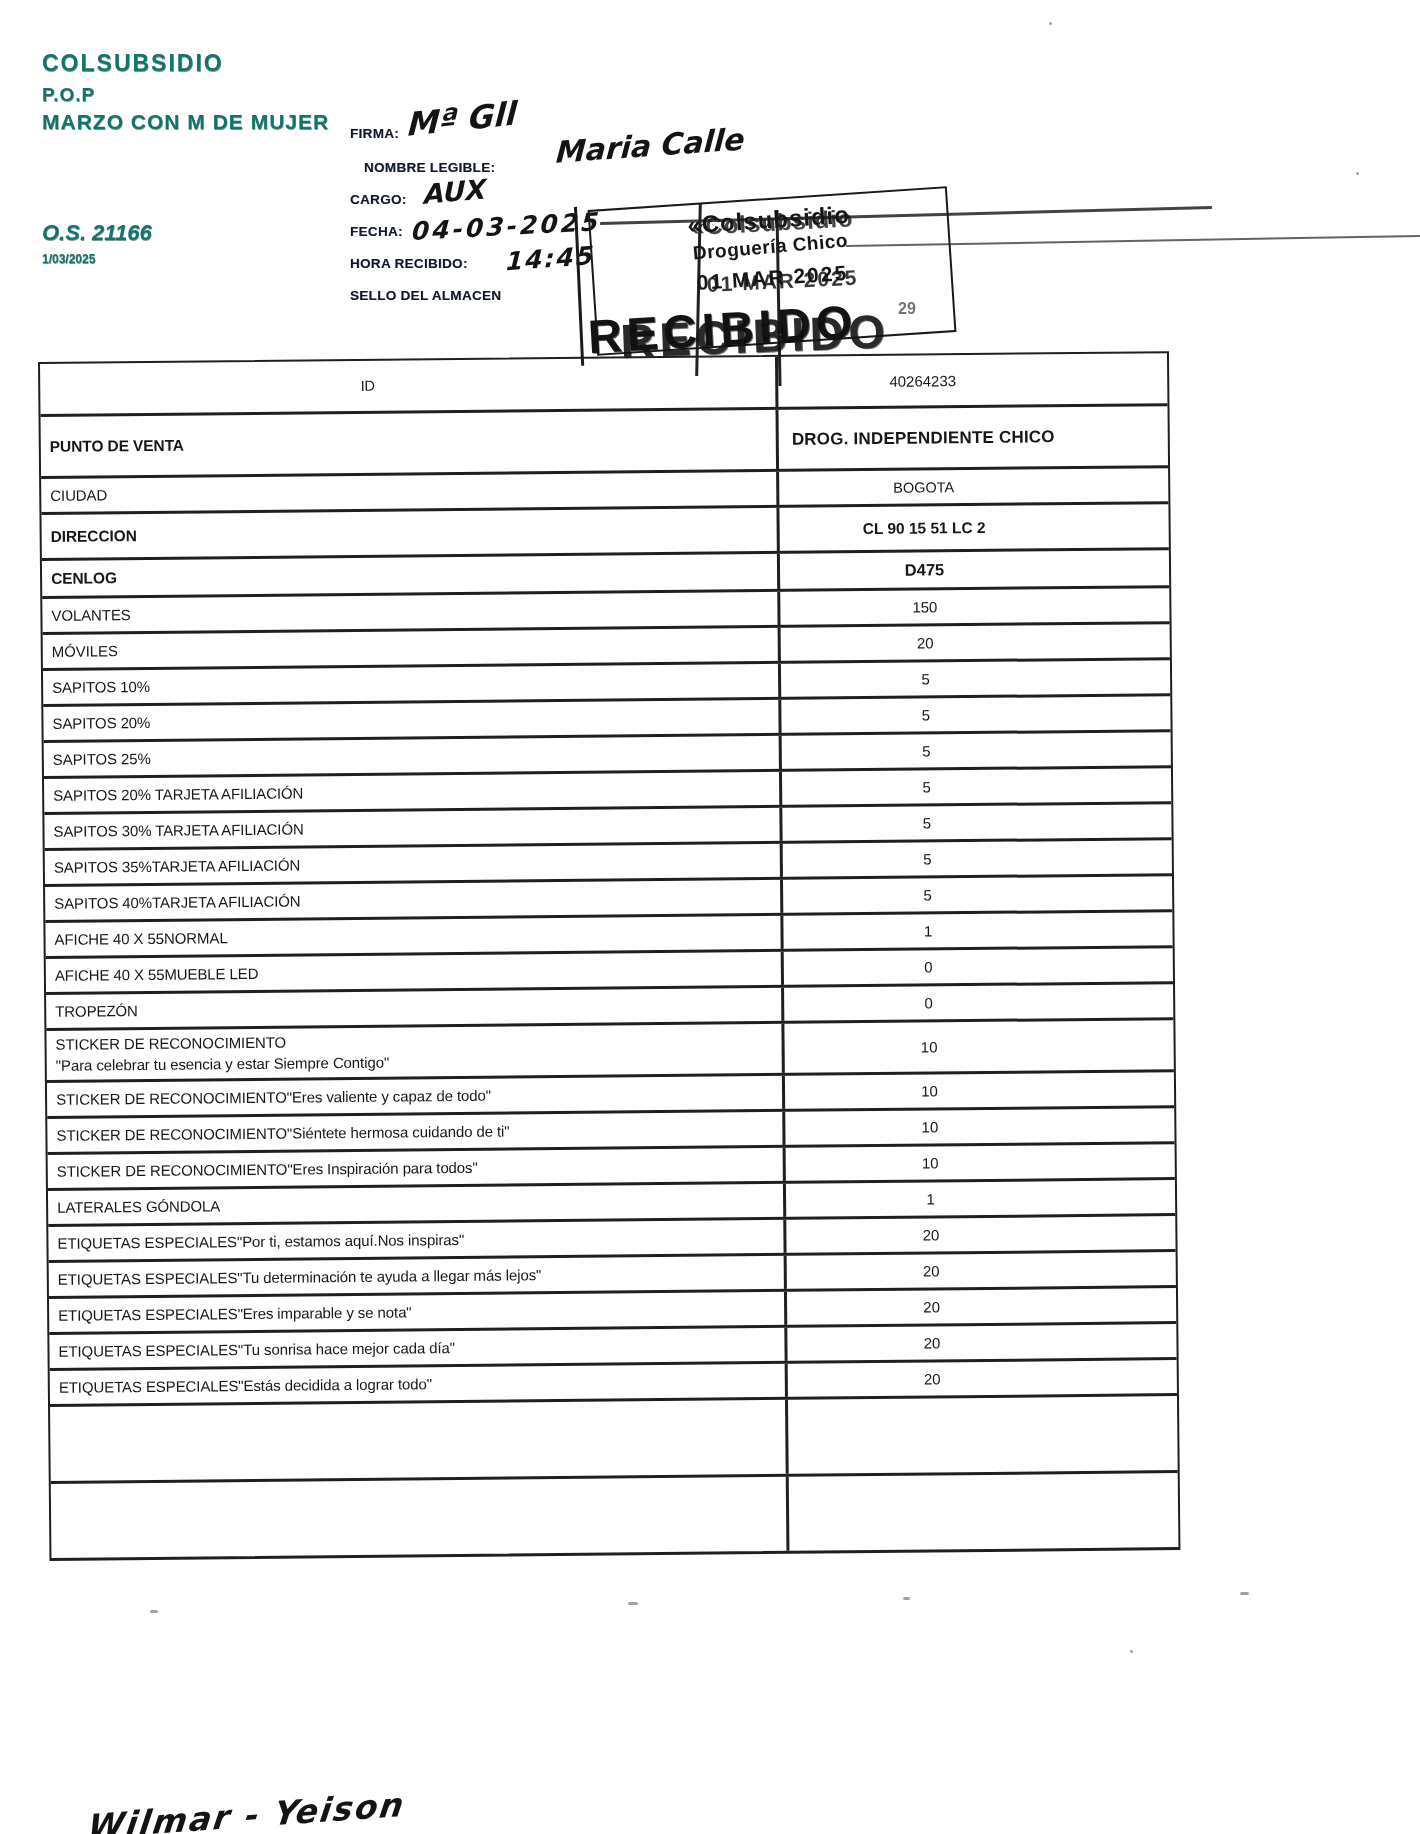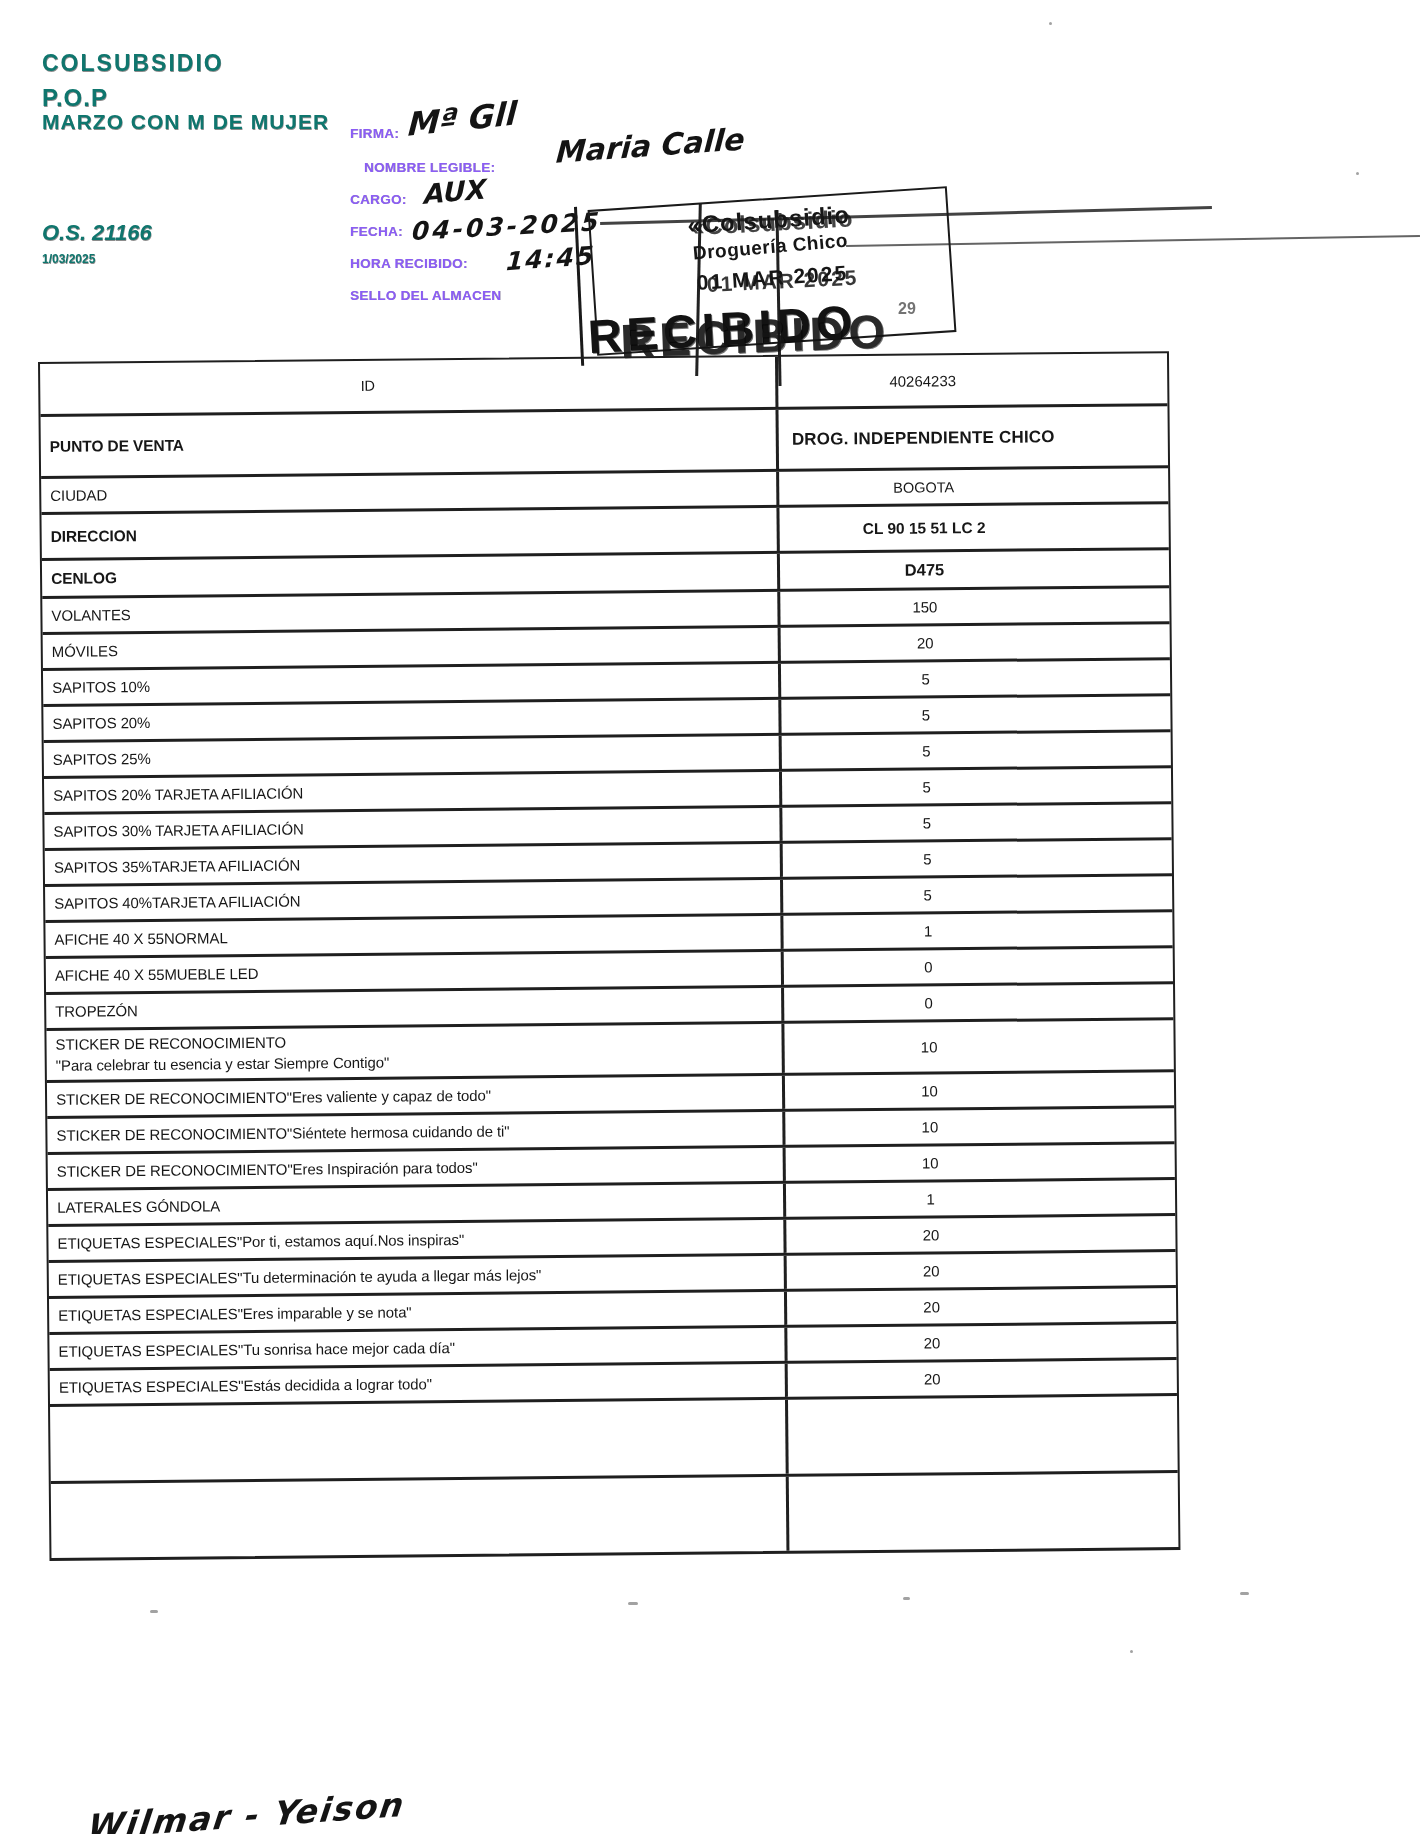--- a/index.html
+++ b/index.html
@@ -4,30 +4,30 @@
 <style>
   html,body{margin:0;padding:0;background:#e8e8e8;}
   .sheet{
     position:relative;width:1420px;height:1834px;background:#ffffff;
     overflow:hidden;font-family:"Liberation Sans",sans-serif;color:#1c1c1c;
   }
   
   .hl{position:absolute;left:42px;font-weight:700;color:#0f766e;
       text-shadow:0.5px 0.5px 0 rgba(0,0,0,.45);}
   .hl-brand{top:50px;font-size:23px;letter-spacing:2px;}
-  .hl-pop{top:84px;font-size:24px;letter-spacing:1px;}
+  .hl-pop{top:84px;font-size:19px;letter-spacing:1px;}
   .hl-campaign{top:110px;font-size:21px;letter-spacing:1px;}
   .hl-os{top:220px;font-size:22px;font-style:italic;}
   .hl-date{top:252px;font-size:12px;}
   
   .cert{position:absolute;left:350px;top:44px;width:330px;font-size:13.5px;
         font-weight:700;line-height:16px;letter-spacing:.2px;color:#262626;
         text-shadow:.4px .4px 0 rgba(0,0,0,.35);}
   .flabel{position:absolute;left:350px;font-size:13.5px;font-weight:700;
-          letter-spacing:.3px;color:#8b5cf6;text-shadow:.4px .4px 0 rgba(0,0,0,.35);}
+          letter-spacing:.3px;color:#0f172a;text-shadow:.4px .4px 0 rgba(0,0,0,.35);}
   .f-firma{top:126px;} .f-nombre{top:160px;padding-left:14px;} .f-cargo{top:192px;}
   .f-fecha{top:224px;} .f-hora{top:256px;} .f-sello{top:288px;}
   
   .hand{position:absolute;font-family:"DejaVu Sans",sans-serif;font-style:italic;
         font-weight:700;color:#141414;white-space:nowrap;}
   .hw-firma{left:408px;top:100px;font-size:32px;transform:rotate(-6deg) skewX(-10deg);}
   .hw-nombre{left:556px;top:128px;font-size:30px;transform:rotate(-4deg) skewX(-8deg);}
   .hw-cargo{left:424px;top:176px;font-size:27px;transform:rotate(-5deg) skewX(-6deg);}
   .hw-fecha{left:412px;top:212px;font-size:25px;transform:rotate(-3deg) skewX(-7deg);letter-spacing:3px;}
   .hw-hora{left:506px;top:244px;font-size:25px;transform:rotate(-4deg) skewX(-7deg);letter-spacing:2px;}

